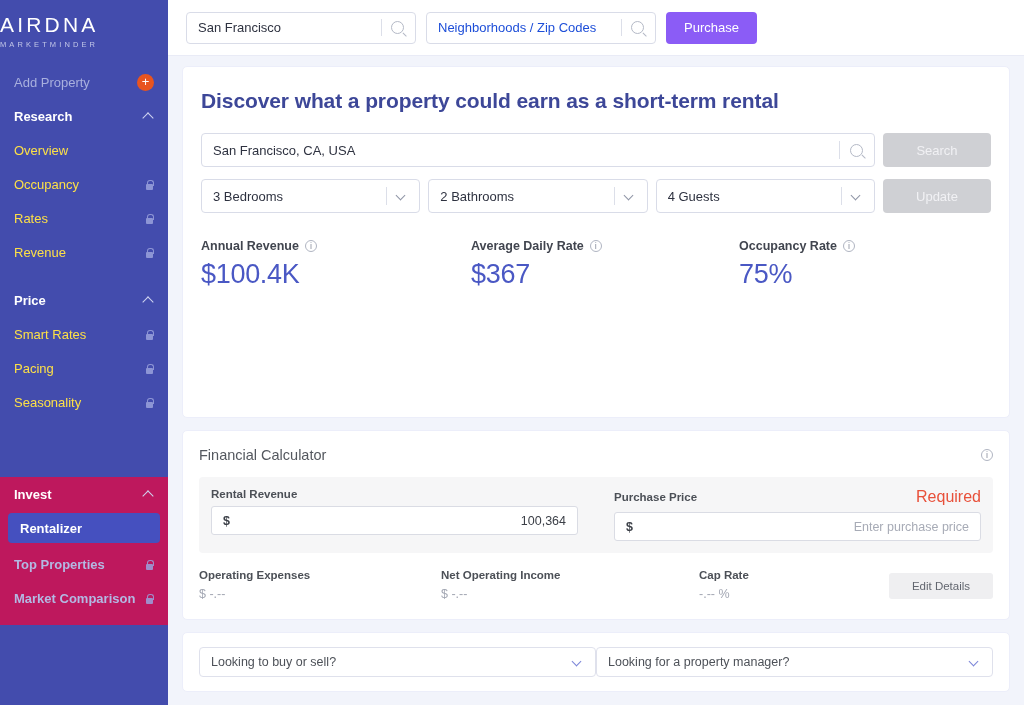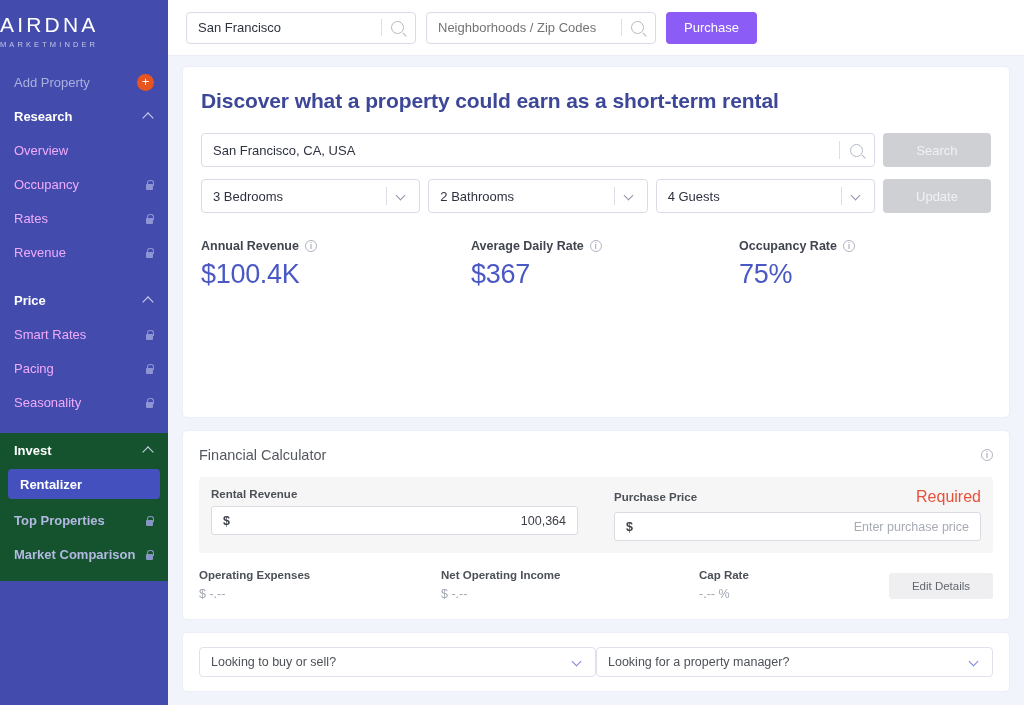--- a/index.html
+++ b/index.html
@@ -27,21 +27,21 @@
   .logo-sub {
     margin-top: 5px;
     font-size: 7.5px; letter-spacing: 3.1px;
     color: #c3c7e8;
   }
   .nav-row {
     height: 34px; display: flex; align-items: center;
     padding: 0 14px; font-size: 13px; position: relative;
   }
   .nav-row.section { font-weight: bold; color: #ffffff; }
-  .nav-row.item { color: #f0abfc; }
+  .nav-row.item { color: #fde047; }
   .nav-row.item.dim { color: #a9b0de; }
   .nav-label { flex: 1 1 auto; white-space: nowrap; }
   .lock {
     width: 9px; height: 11px; position: relative;
     flex: 0 0 auto; opacity: .85;
   }
   .lock::before {
     content: ""; position: absolute; left: 1px; bottom: 0;
     width: 7px; height: 6px; background: #9aa2dd; border-radius: 1px;
   }
@@ -61,21 +61,21 @@
     border-left: 1.6px solid #cfd4f0; border-top: 1.6px solid #cfd4f0;
     transform: rotate(45deg);
   }
   .plus-btn {
     width: 17px; height: 17px; border-radius: 50%;
     background: #e8541f; color: #fff;
     font-size: 13px; line-height: 15px; text-align: center;
     flex: 0 0 auto; font-weight: 300;
   }
   .nav-gap { height: 14px; }
-  .invest-panel { background: #14532d; padding-bottom: 10px; }
+  .invest-panel { background: #be185d; padding-bottom: 10px; margin-top: 44px; }
   .invest-panel .nav-row.section { color: #fff; }
   .rentalizer {
     margin: 2px 8px 4px 8px; height: 30px;
     background: #4550bf; border-radius: 4px;
     display: flex; align-items: center; padding: 0 12px;
     font-size: 13px; font-weight: bold; color: #fff;
   }
   .invest-panel .nav-row.item { color: #b3b9e3; font-weight: bold; }
 
   
@@ -87,21 +87,21 @@
   }
   .sbox {
     height: 32px; background: #fff;
     border: 1px solid #d9dce8; border-radius: 4px;
     display: flex; align-items: center;
     font-size: 13px; padding: 0 0 0 11px;
   }
   .sbox.w1 { width: 230px; }
   .sbox.w2 { width: 230px; }
   .sbox .txt { flex: 1 1 auto; color: #2e3240; white-space: nowrap; overflow: hidden; }
-  .sbox .txt.ph { color: #737373; }
+  .sbox .txt.ph { color: #1d4ed8; }
   .sbox .sep { width: 1px; height: 17px; background: #dcdfe9; margin: 0 9px 0 4px; }
   .mag {
     width: 13px; height: 13px; border: 1.4px solid #b4b9c6;
     border-radius: 50%; position: relative; margin-right: 11px; flex: 0 0 auto;
   }
   .mag::after {
     content: ""; position: absolute; right: -4px; bottom: -2px;
     width: 5px; height: 1.4px; background: #b4b9c6;
     transform: rotate(45deg);
   }

